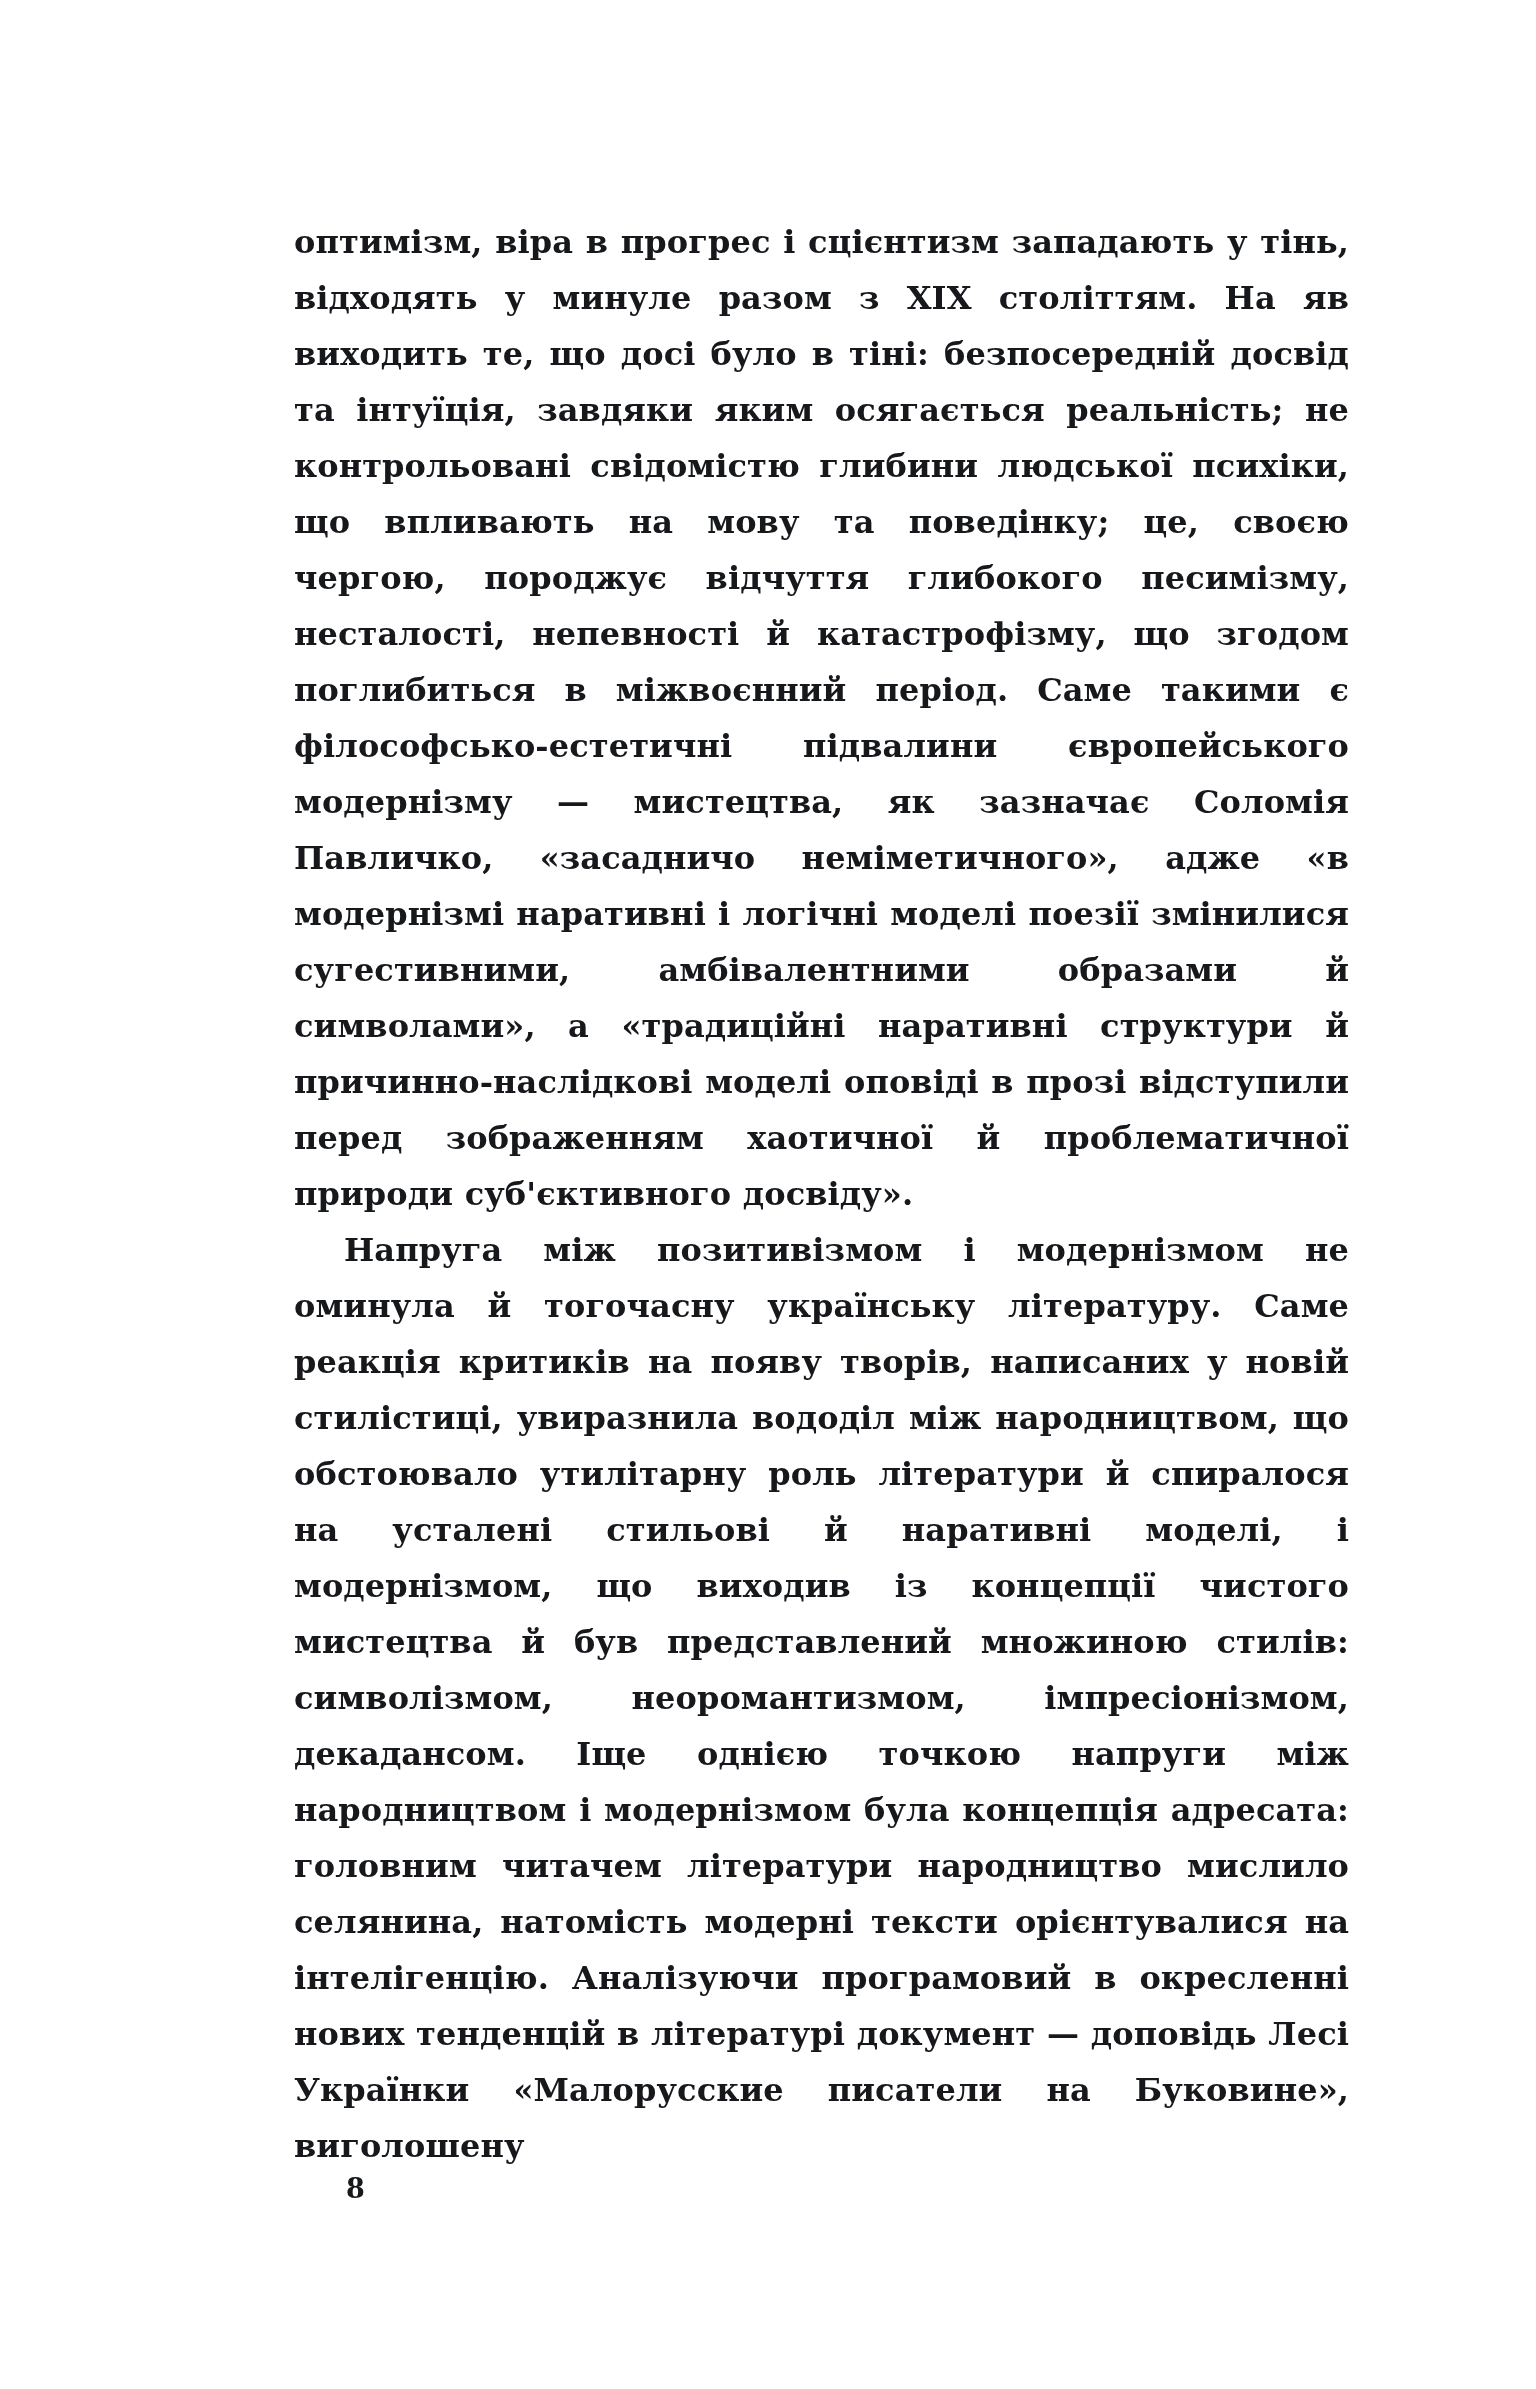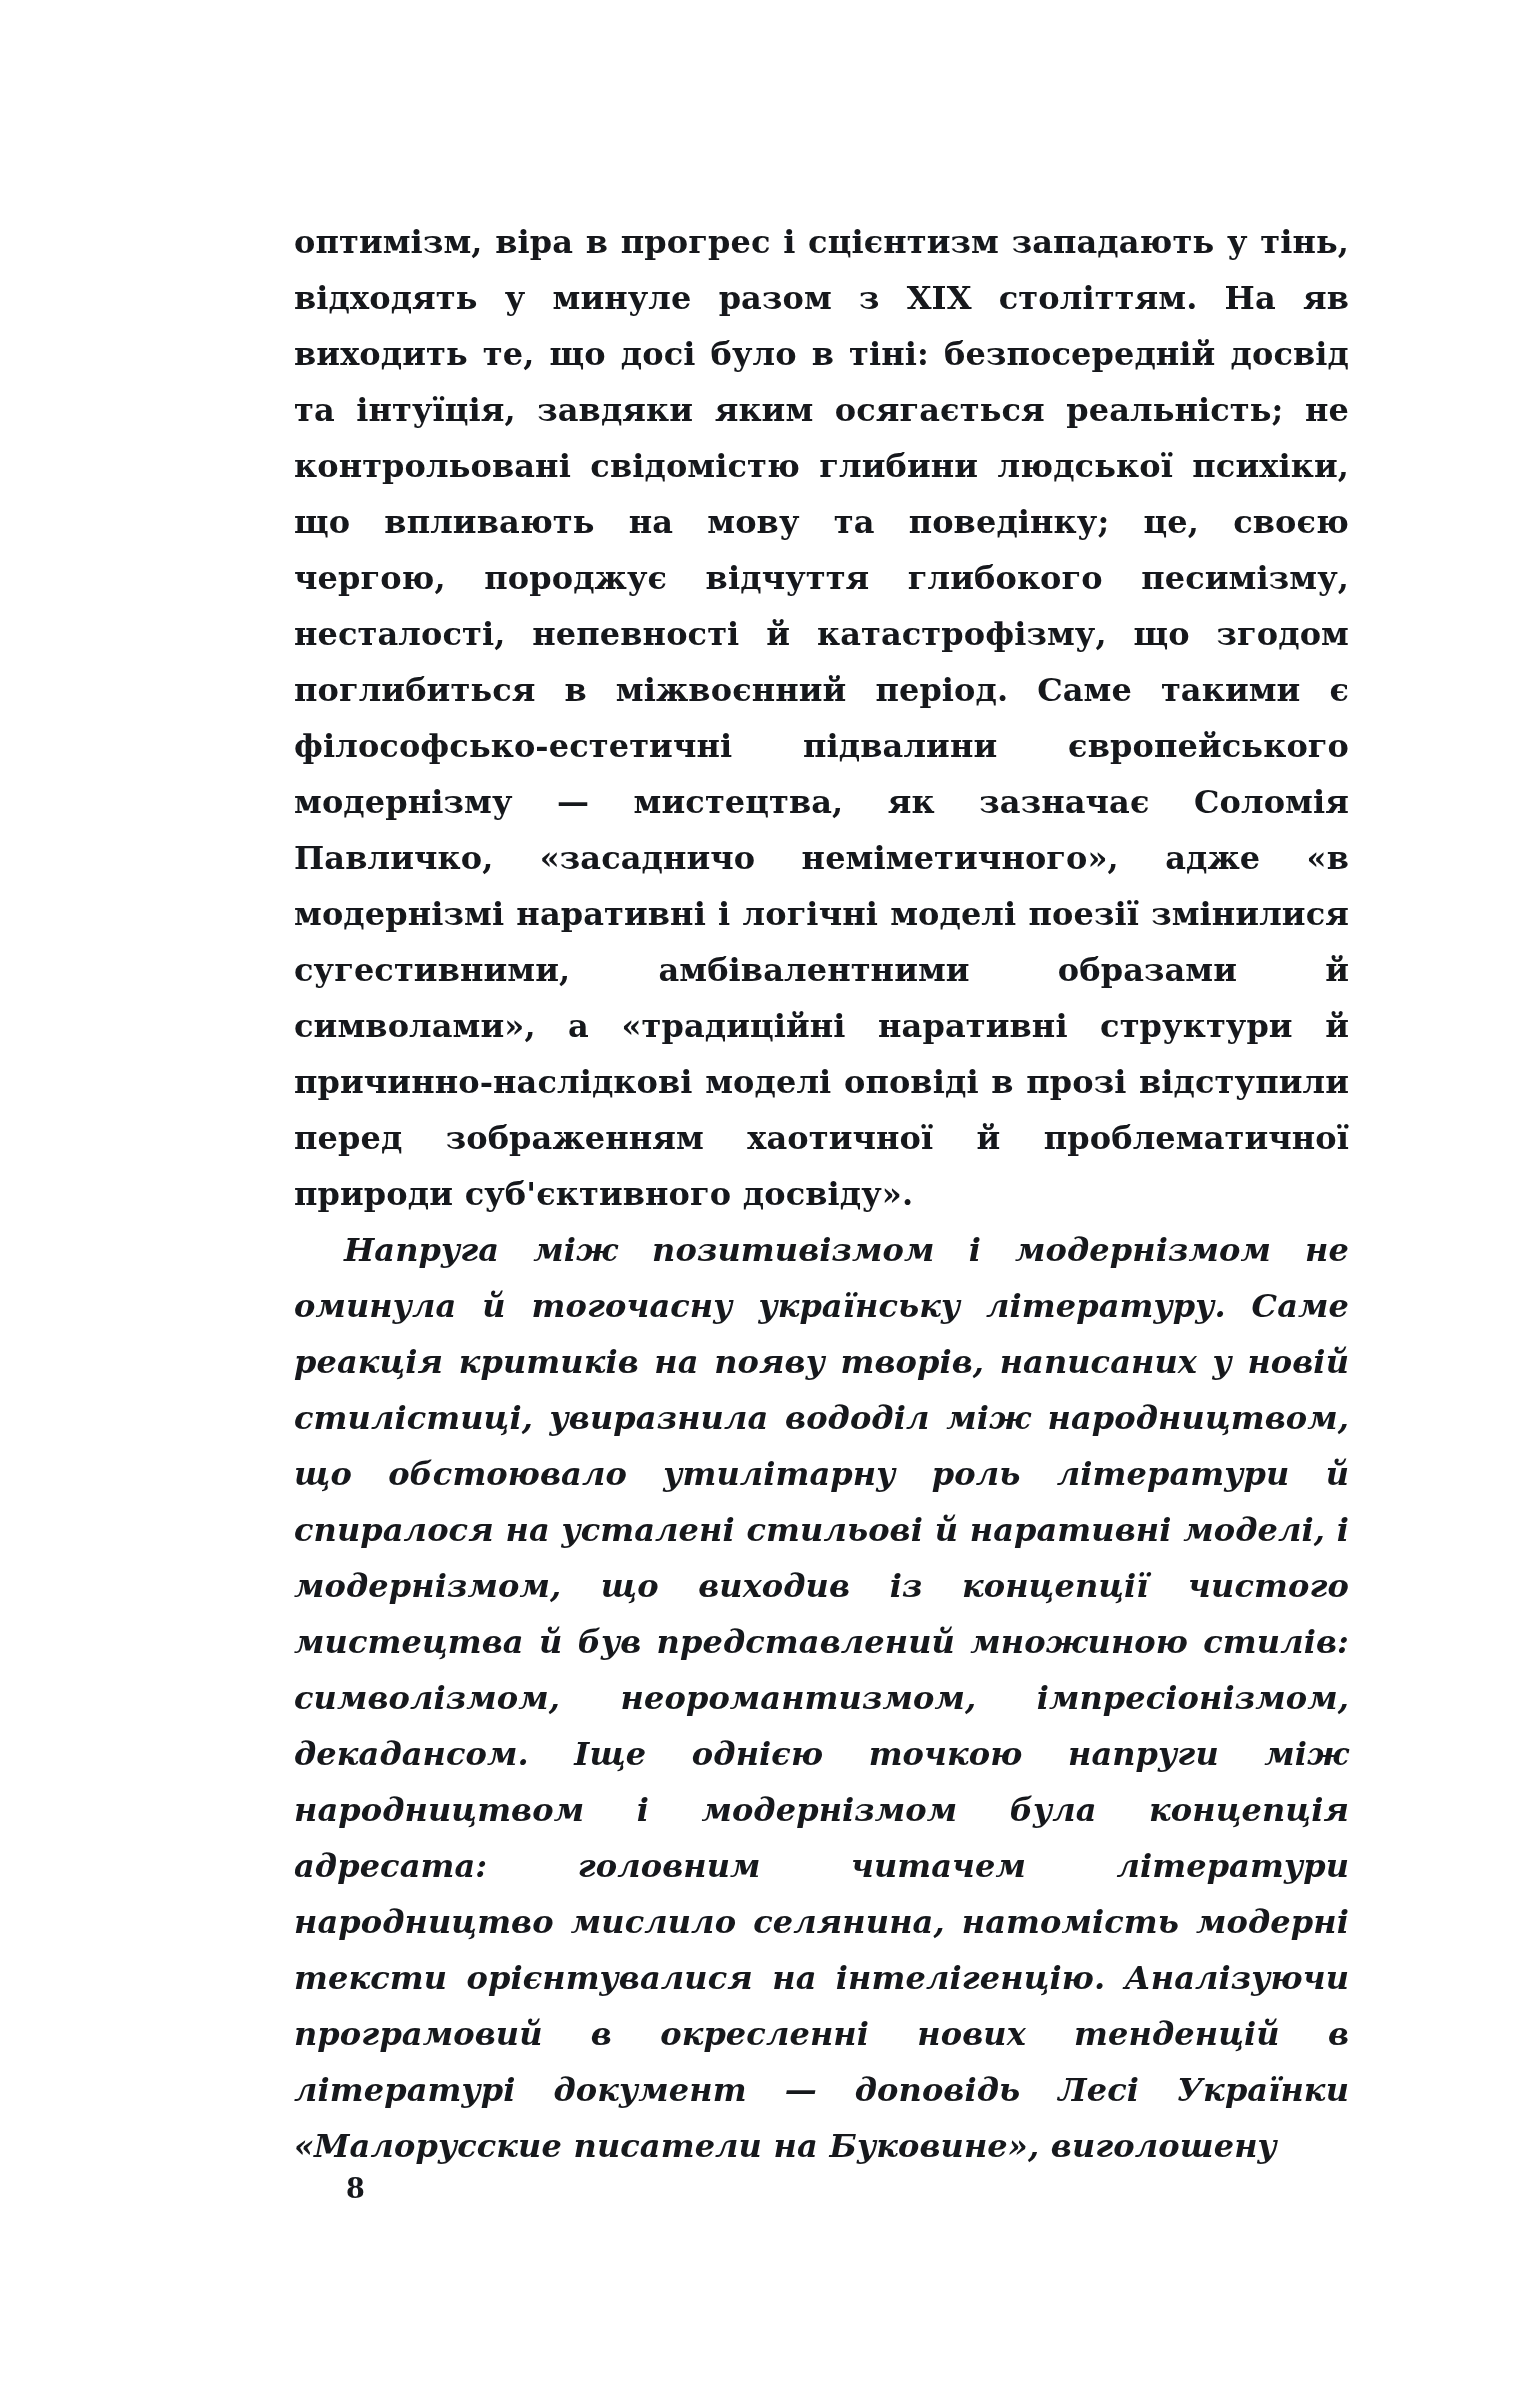--- a/index.html
+++ b/index.html
@@ -35,21 +35,20 @@
     text-justify: inter-word;
     letter-spacing: 0.1px;
     word-spacing: 0.4px;
     -webkit-font-smoothing: none;
     font-weight: 600;
     hyphens: manual;
   }
 
   .para + .para {
     text-indent: 50px;
-    font-style: italic;
   }
 
   .page-number {
     position: absolute;
     left: 346px;
     top: 2173px;
     font-family: "DejaVu Serif", "Liberation Serif", serif;
     font-size: 27px;
     font-weight: 600;
     color: #16181c;

